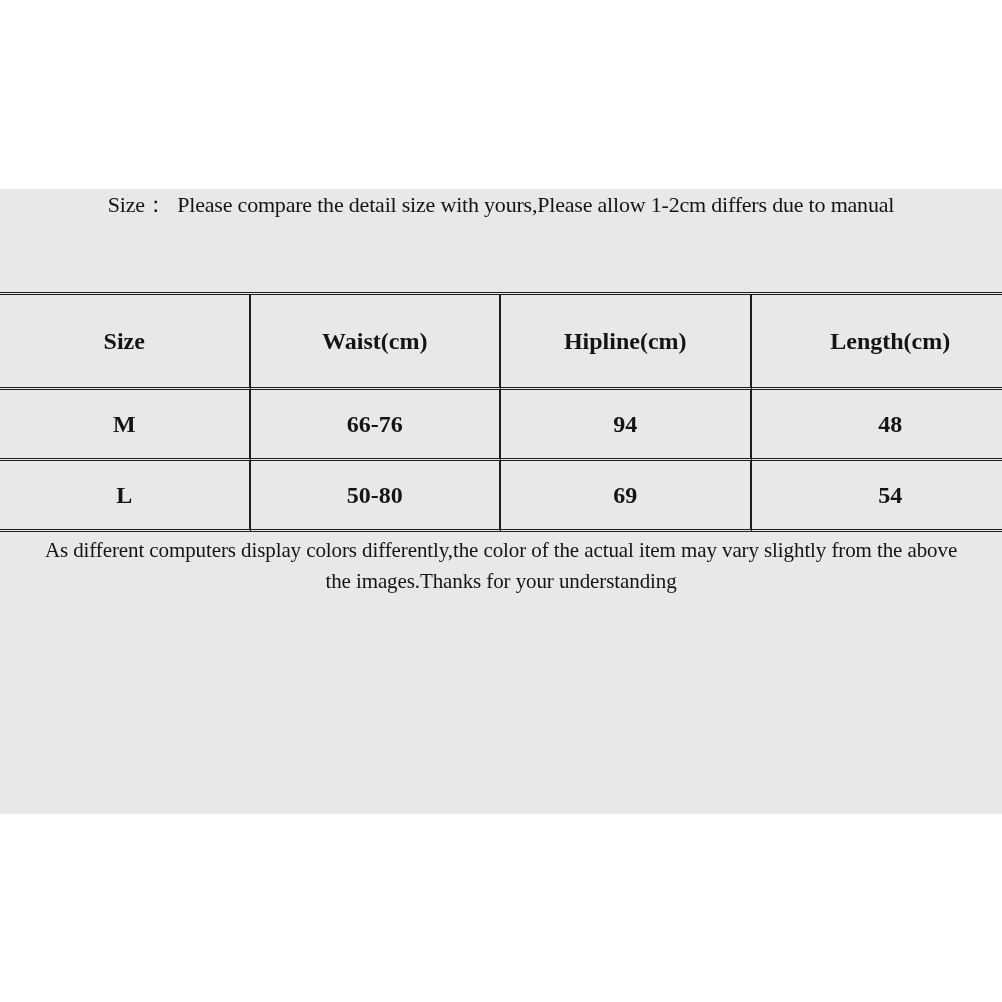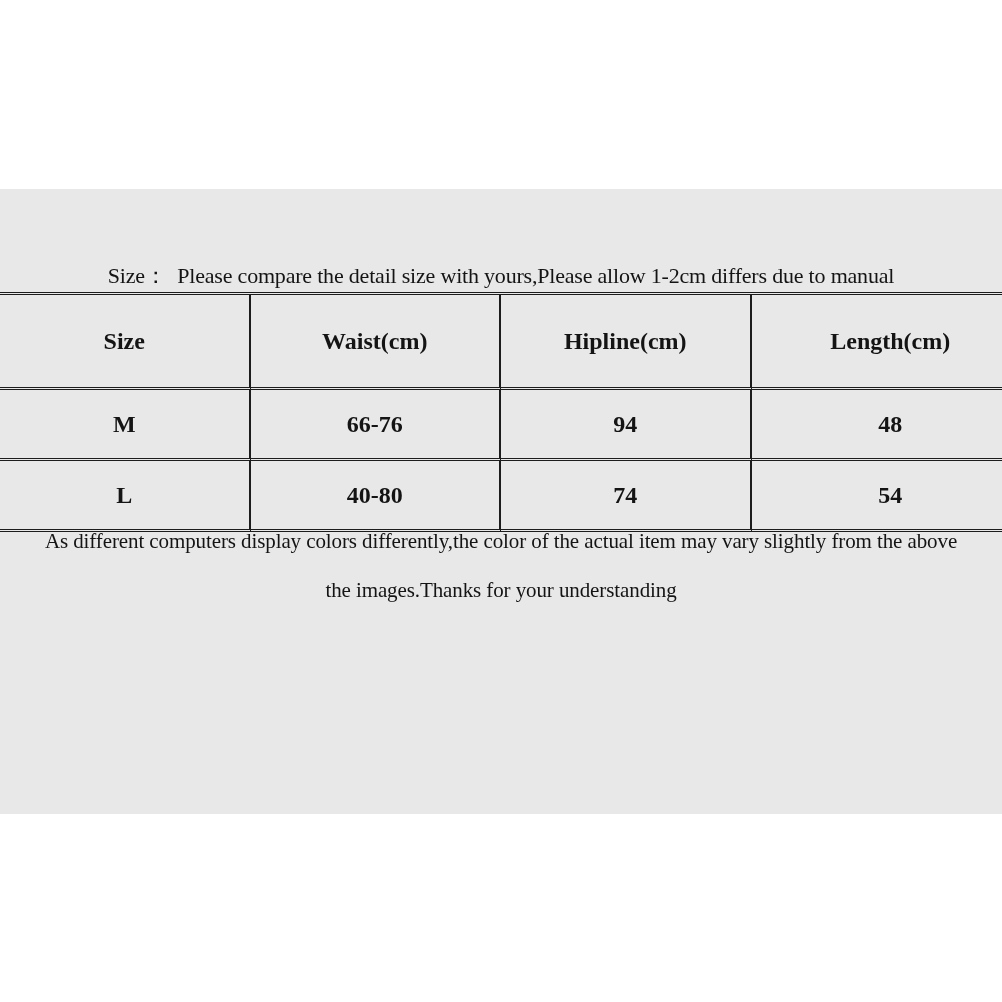--- a/index.html
+++ b/index.html
@@ -22,21 +22,21 @@
     top: 189px;
     width: 1002px;
     height: 625px;
     background: #e8e8e8;
   }
   
   .intro {
     height: 103px;
     display: flex;
     flex-direction: column;
-    justify-content: flex-end;
+    justify-content: flex-start;
     align-items: center;
     gap: 4px;
   }
   .intro .line {
     margin: 0;
     font-size: 22px;
     line-height: 32px;
     letter-spacing: -0.2px;
     white-space: pre;
   }
@@ -71,21 +71,21 @@
   }
   
   .disclaimer {
     height: 67px;
     display: flex;
     flex-direction: column;
     justify-content: center;
     align-items: center;
   }
   .disclaimer p {
-    margin: 9px;
+    margin: 0;
     font-size: 21px;
     line-height: 31px;
     letter-spacing: -0.1px;
     white-space: nowrap;
   }
 </style>
 </head>
 <body>
 
 <div class="canvas">
@@ -106,22 +106,22 @@
       </thead>
       <tbody>
         <tr>
           <td>M</td>
           <td>66-76</td>
           <td>94</td>
           <td>48</td>
         </tr>
         <tr>
           <td>L</td>
-          <td>40-80</td>
-          <td>74</td>
+          <td>50-80</td>
+          <td>69</td>
           <td>54</td>
         </tr>
       </tbody>
     </table>
 
     <footer class="disclaimer">
       <p>As different computers display colors differently,the color of the actual item may vary slightly from the above</p>
       <p>the images.Thanks for your understanding</p>
     </footer>
 

